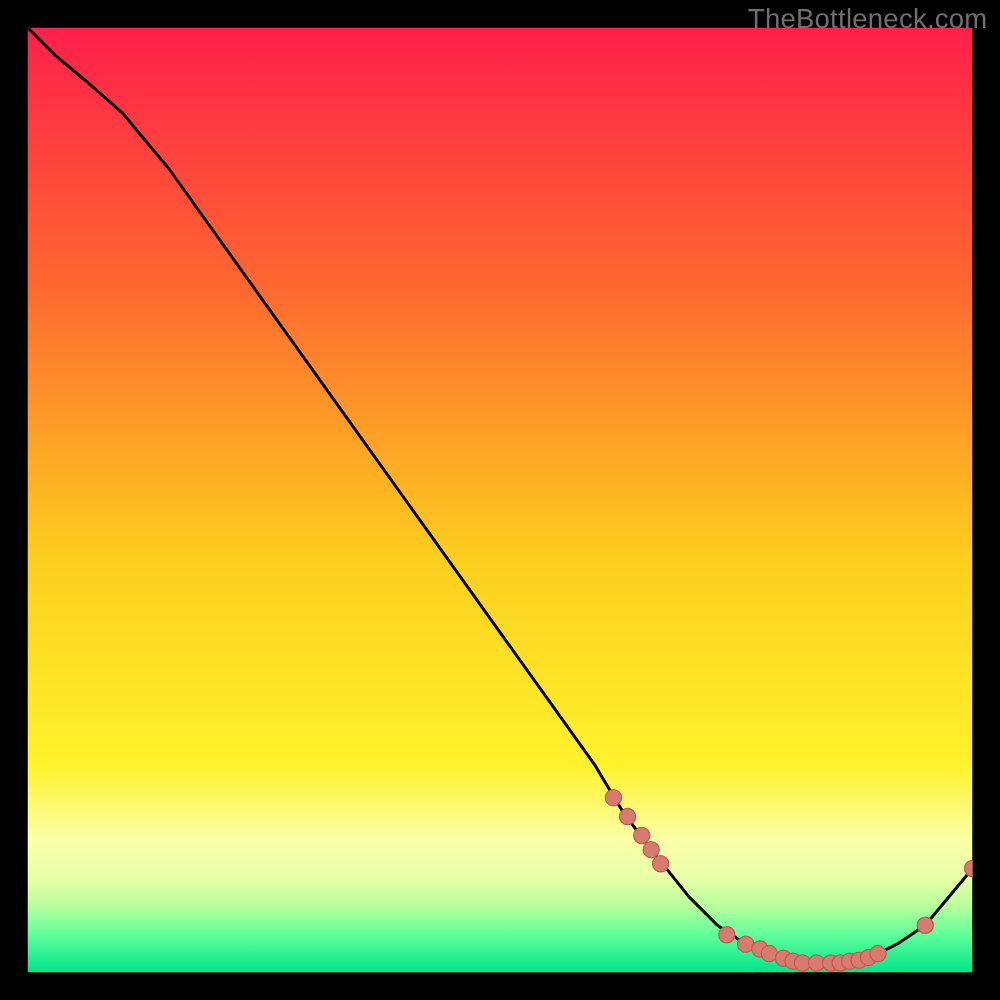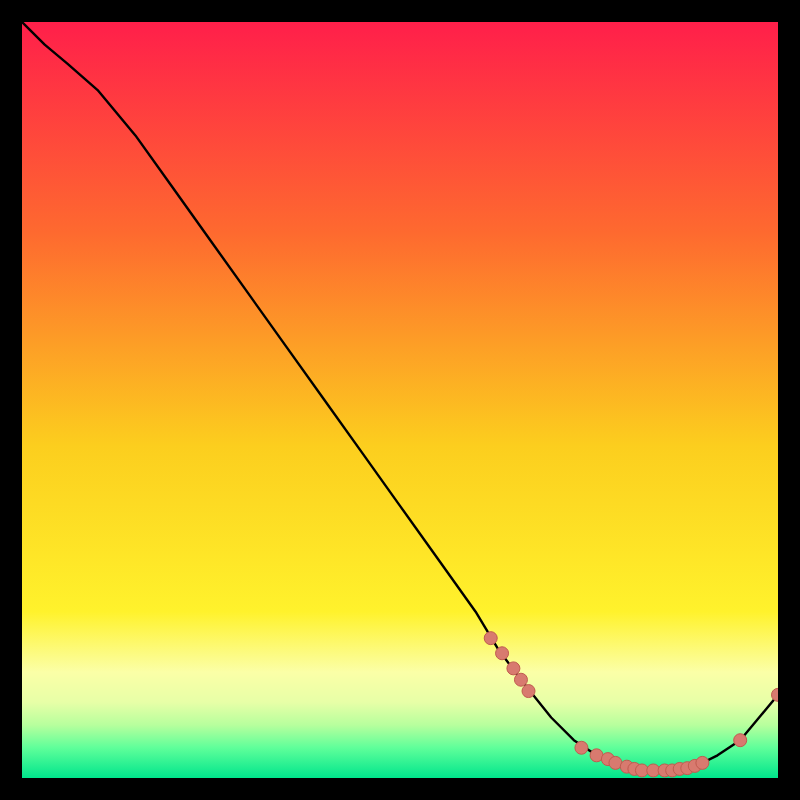--- a/index.html
+++ b/index.html
@@ -75,13 +75,14 @@
           <circle cx="650.16" cy="748.44" r="6.5" fill="#d87a6f" stroke="#c05b4f" stroke-width="1"></circle>
           <circle cx="657.72" cy="746.93" r="6.5" fill="#d87a6f" stroke="#c05b4f" stroke-width="1"></circle>
           <circle cx="665.28" cy="746.17" r="6.5" fill="#d87a6f" stroke="#c05b4f" stroke-width="1"></circle>
           <circle cx="672.84" cy="743.90" r="6.5" fill="#d87a6f" stroke="#c05b4f" stroke-width="1"></circle>
           <circle cx="680.40" cy="740.88" r="6.5" fill="#d87a6f" stroke="#c05b4f" stroke-width="1"></circle>
           <circle cx="718.20" cy="718.20" r="6.5" fill="#d87a6f" stroke="#c05b4f" stroke-width="1"></circle>
           <circle cx="756.00" cy="672.84" r="6.5" fill="#d87a6f" stroke="#c05b4f" stroke-width="1"></circle>
         </g>
       </svg>
   </div>
+  <div class="watermark">TheBottleneck.com</div>
 </div>
 
 </body></html>

